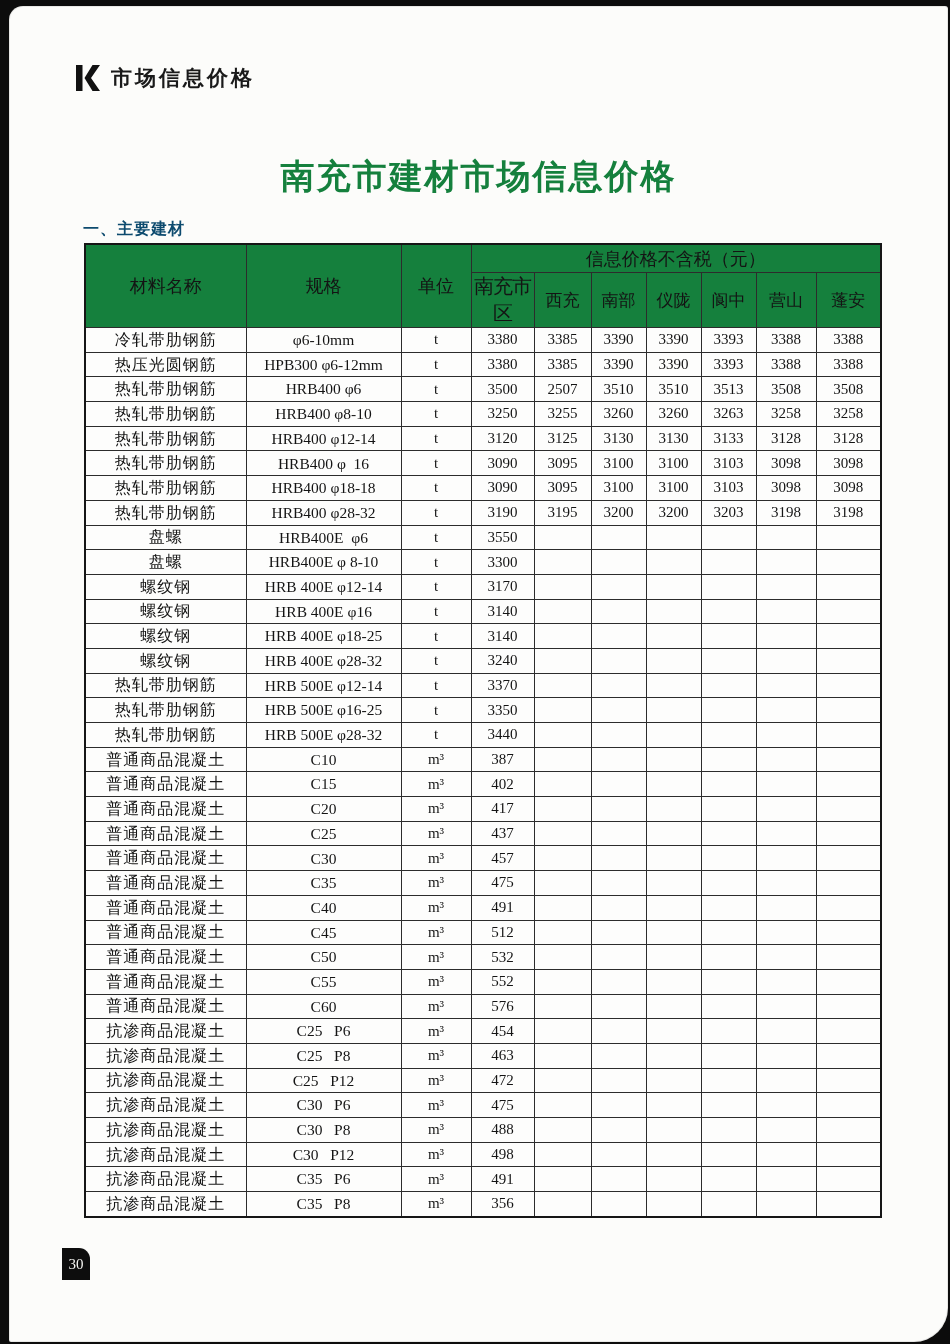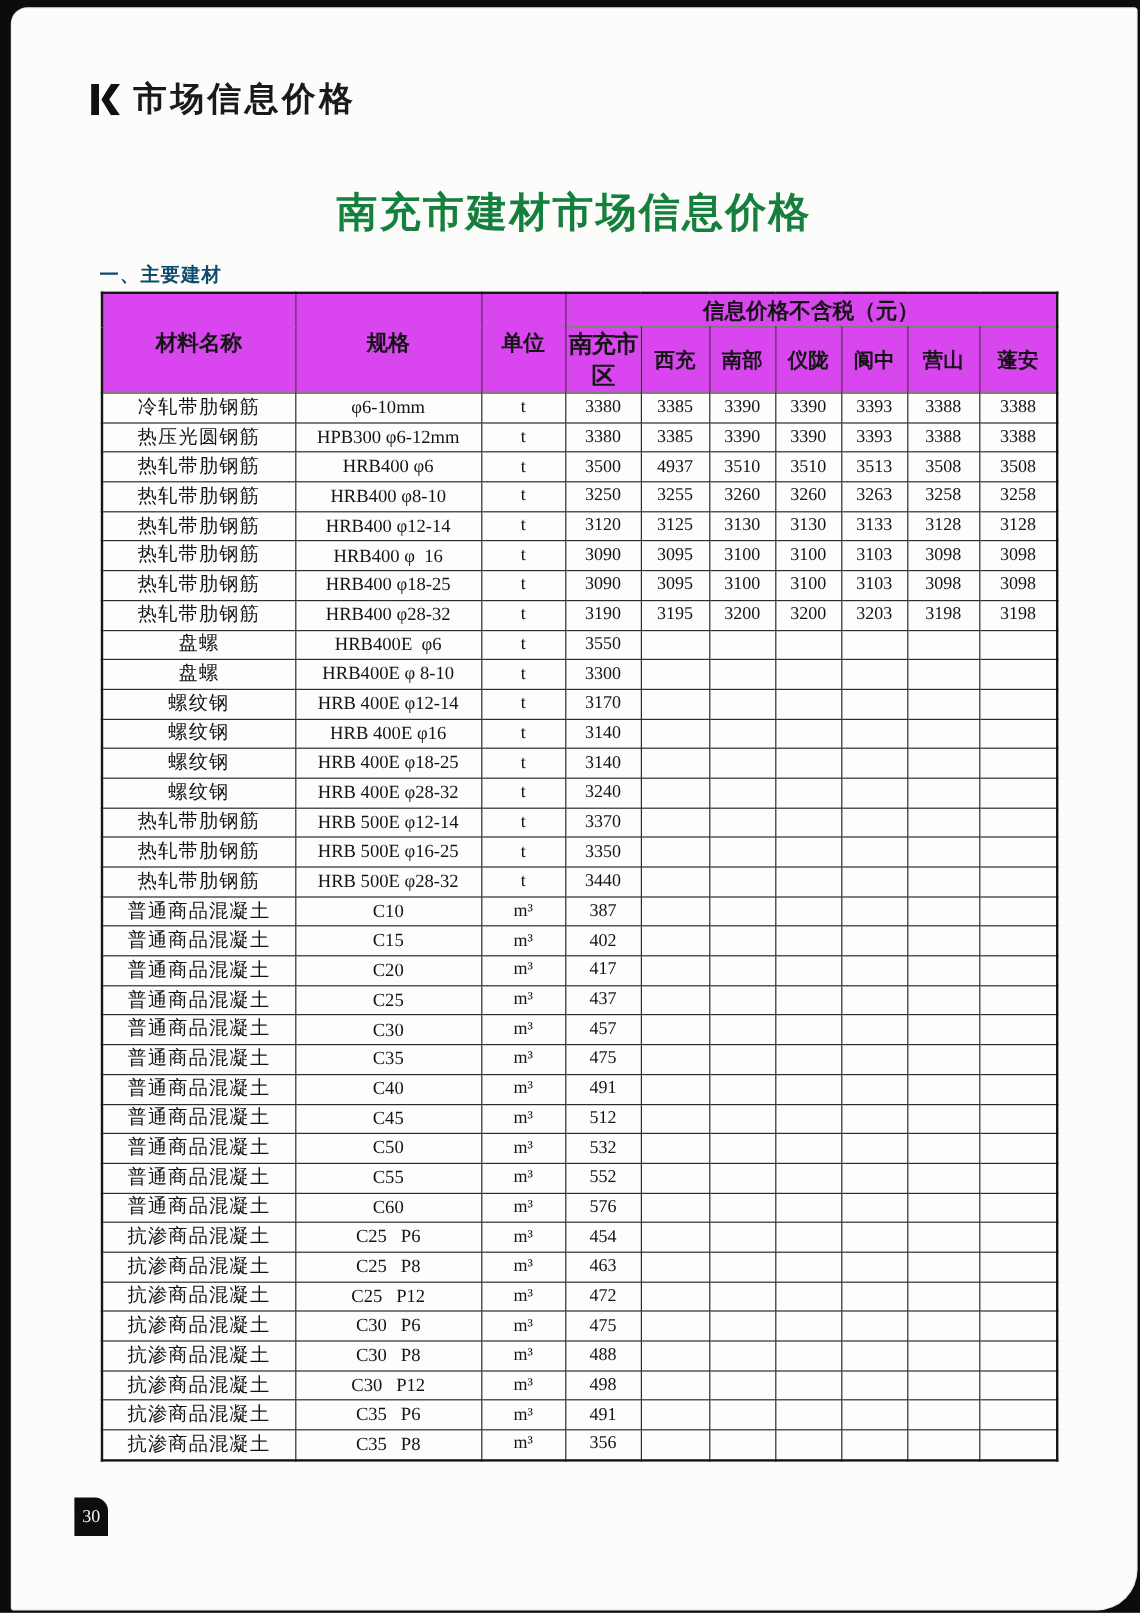--- a/index.html
+++ b/index.html
@@ -16,21 +16,21 @@
     border-radius:14px 3px 34px 2px;
     box-shadow:inset 0 0 0 1px rgba(0,0,0,.08);
   }
   .brand{
     position:absolute;left:66px;top:58px;
     display:flex;align-items:center;gap:10px;
   }
   .brand .logo{width:26px;height:26px;display:block;}
   .brand .brand-text{
     font-family:Liberation Serif, serif;
-    font-weight:bold;font-size:28px;color:#1a1a1a;letter-spacing:3px;
+    font-weight:bold;font-size:21px;color:#1a1a1a;letter-spacing:3px;
   }
   .doc-title{
     position:absolute;left:0;right:0;top:148px;
     text-align:center;
     font-family:Liberation Serif, serif;
     font-weight:900;font-size:34px;color:#15803d;letter-spacing:2px;
   }
   .section-heading{
     position:absolute;left:74px;top:213px;
     font-family:"Liberation Sans", sans-serif;
@@ -40,23 +40,23 @@
     position:absolute;left:75px;top:237px;
     width:796px;border-collapse:collapse;table-layout:fixed;
     border:2px solid #161616;
   }
   .price-table th,.price-table td{
     border:1px solid #2c2c2c;
     padding:0 2px;overflow:hidden;
     color:#141414;
   }
   .price-table thead th{
-    background:#d946ef;
+    background:#15803d;
     font-family:"Liberation Sans", sans-serif;
-    font-weight:bold;font-size:18px;
+    font-weight:normal;font-size:18px;
   }
   .price-table thead tr.group-row th{height:27px;}
   .price-table thead tr.region-row th{height:37px;font-size:17px;}
   .price-table thead th.region.first{font-size:20px;letter-spacing:-1px;margin-left:15px;}
   .price-table tbody td{
     height:23.7px;background:#fdfdfc;text-align:center;
     font-size:15.5px;line-height:1;
   }
   .price-table tbody td.c-name{font-size:16px;letter-spacing:1px;}
   .price-table tbody td.c-spec{white-space:pre;font-size:15.5px;}
@@ -141,21 +141,21 @@
           <td class="c-price">3390</td>
           <td class="c-price">3393</td>
           <td class="c-price">3388</td>
           <td class="c-price">3388</td>
         </tr>
         <tr>
           <td class="c-name">热轧带肋钢筋</td>
           <td class="c-spec">HRB400 φ6</td>
           <td class="c-unit">t</td>
           <td class="c-price">3500</td>
-          <td class="c-price">4937</td>
+          <td class="c-price">2507</td>
           <td class="c-price">3510</td>
           <td class="c-price">3510</td>
           <td class="c-price">3513</td>
           <td class="c-price">3508</td>
           <td class="c-price">3508</td>
         </tr>
         <tr>
           <td class="c-name">热轧带肋钢筋</td>
           <td class="c-spec">HRB400 φ8-10</td>
           <td class="c-unit">t</td>
@@ -186,21 +186,21 @@
           <td class="c-price">3090</td>
           <td class="c-price">3095</td>
           <td class="c-price">3100</td>
           <td class="c-price">3100</td>
           <td class="c-price">3103</td>
           <td class="c-price">3098</td>
           <td class="c-price">3098</td>
         </tr>
         <tr>
           <td class="c-name">热轧带肋钢筋</td>
-          <td class="c-spec">HRB400 φ18-25</td>
+          <td class="c-spec">HRB400 φ18-18</td>
           <td class="c-unit">t</td>
           <td class="c-price">3090</td>
           <td class="c-price">3095</td>
           <td class="c-price">3100</td>
           <td class="c-price">3100</td>
           <td class="c-price">3103</td>
           <td class="c-price">3098</td>
           <td class="c-price">3098</td>
         </tr>
         <tr>

